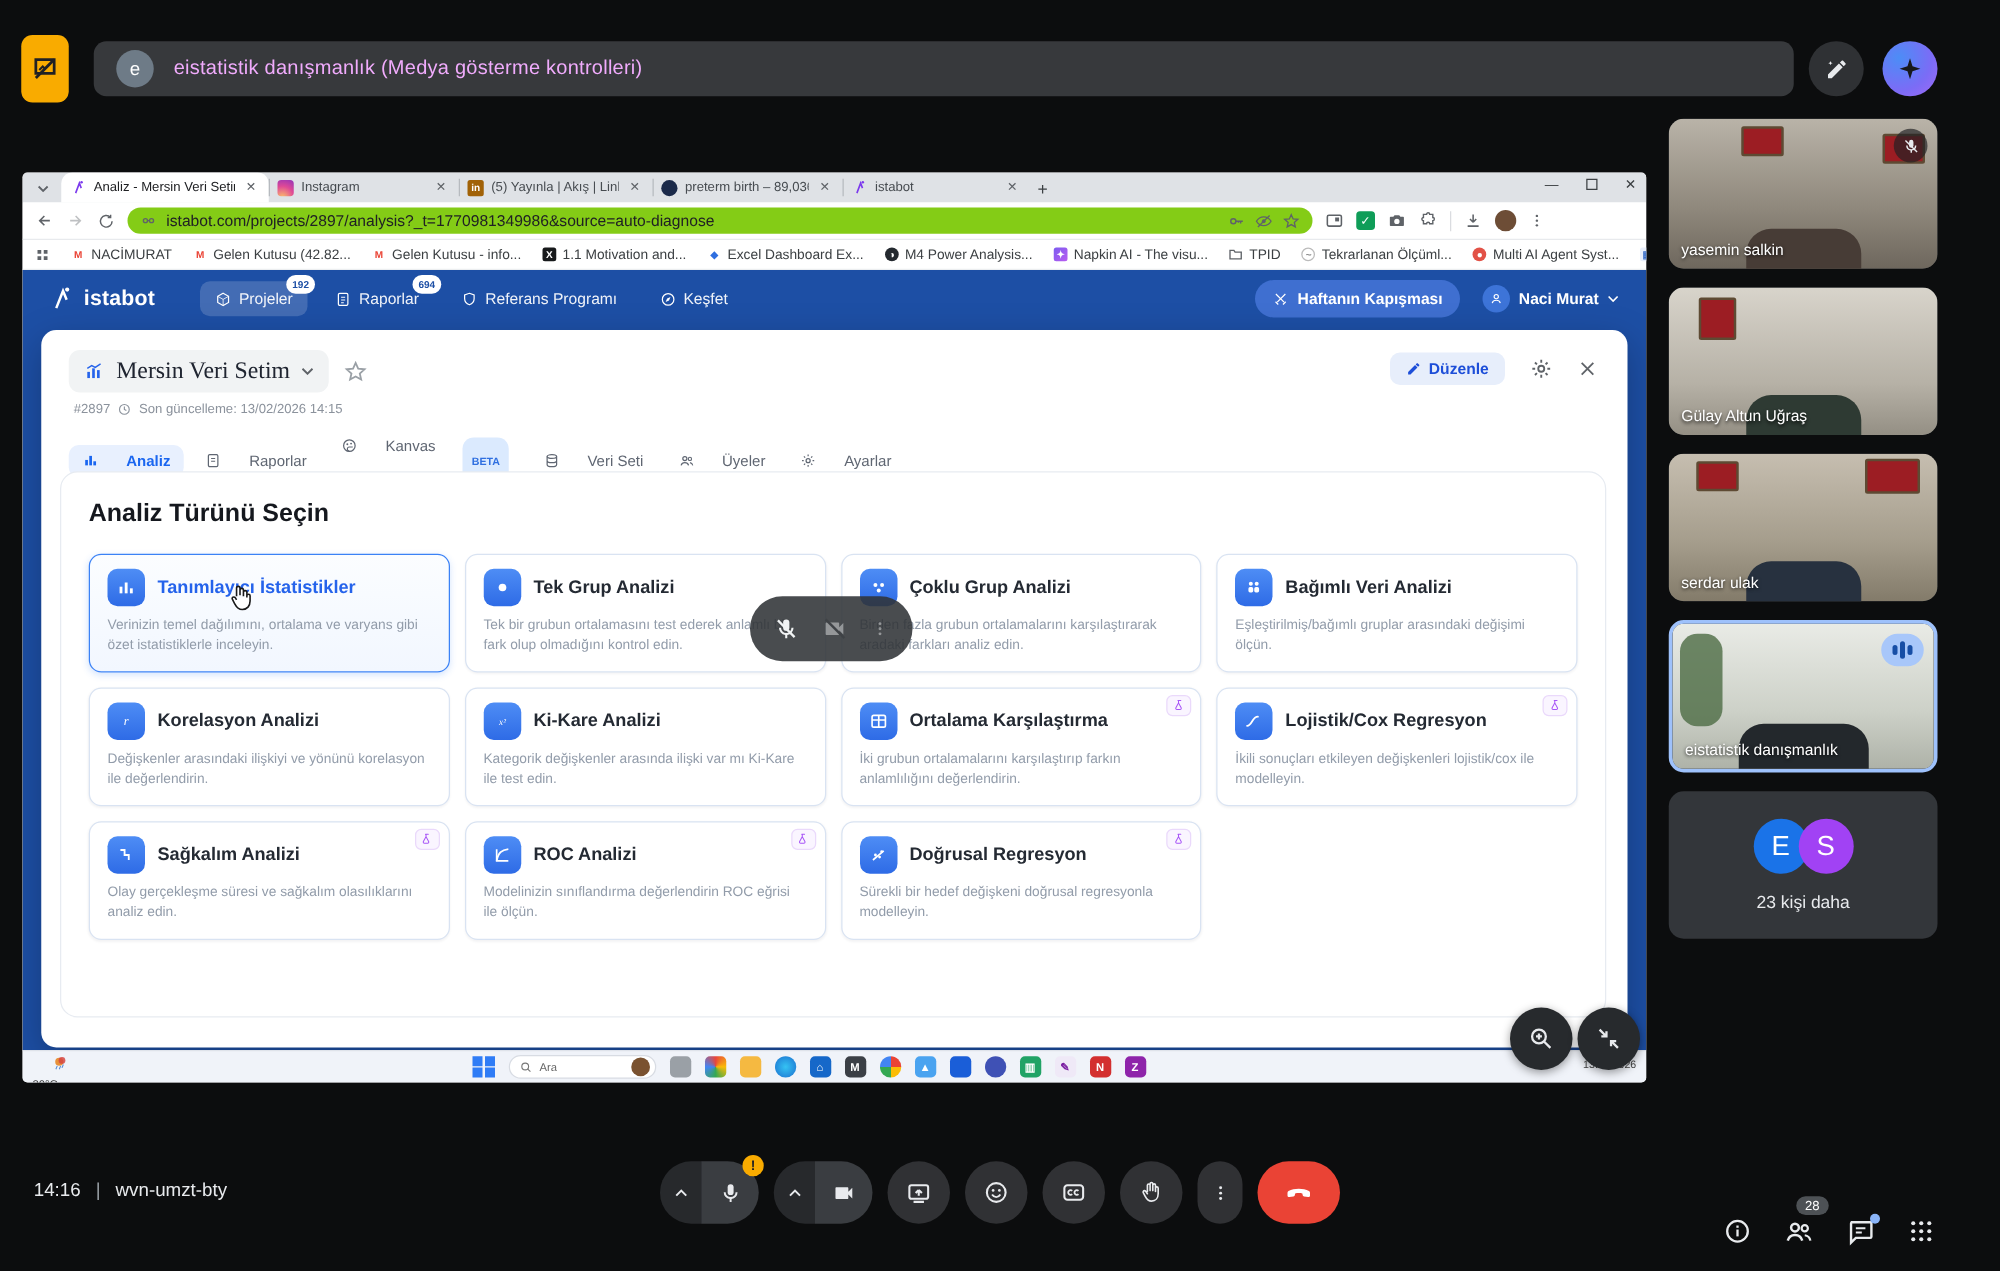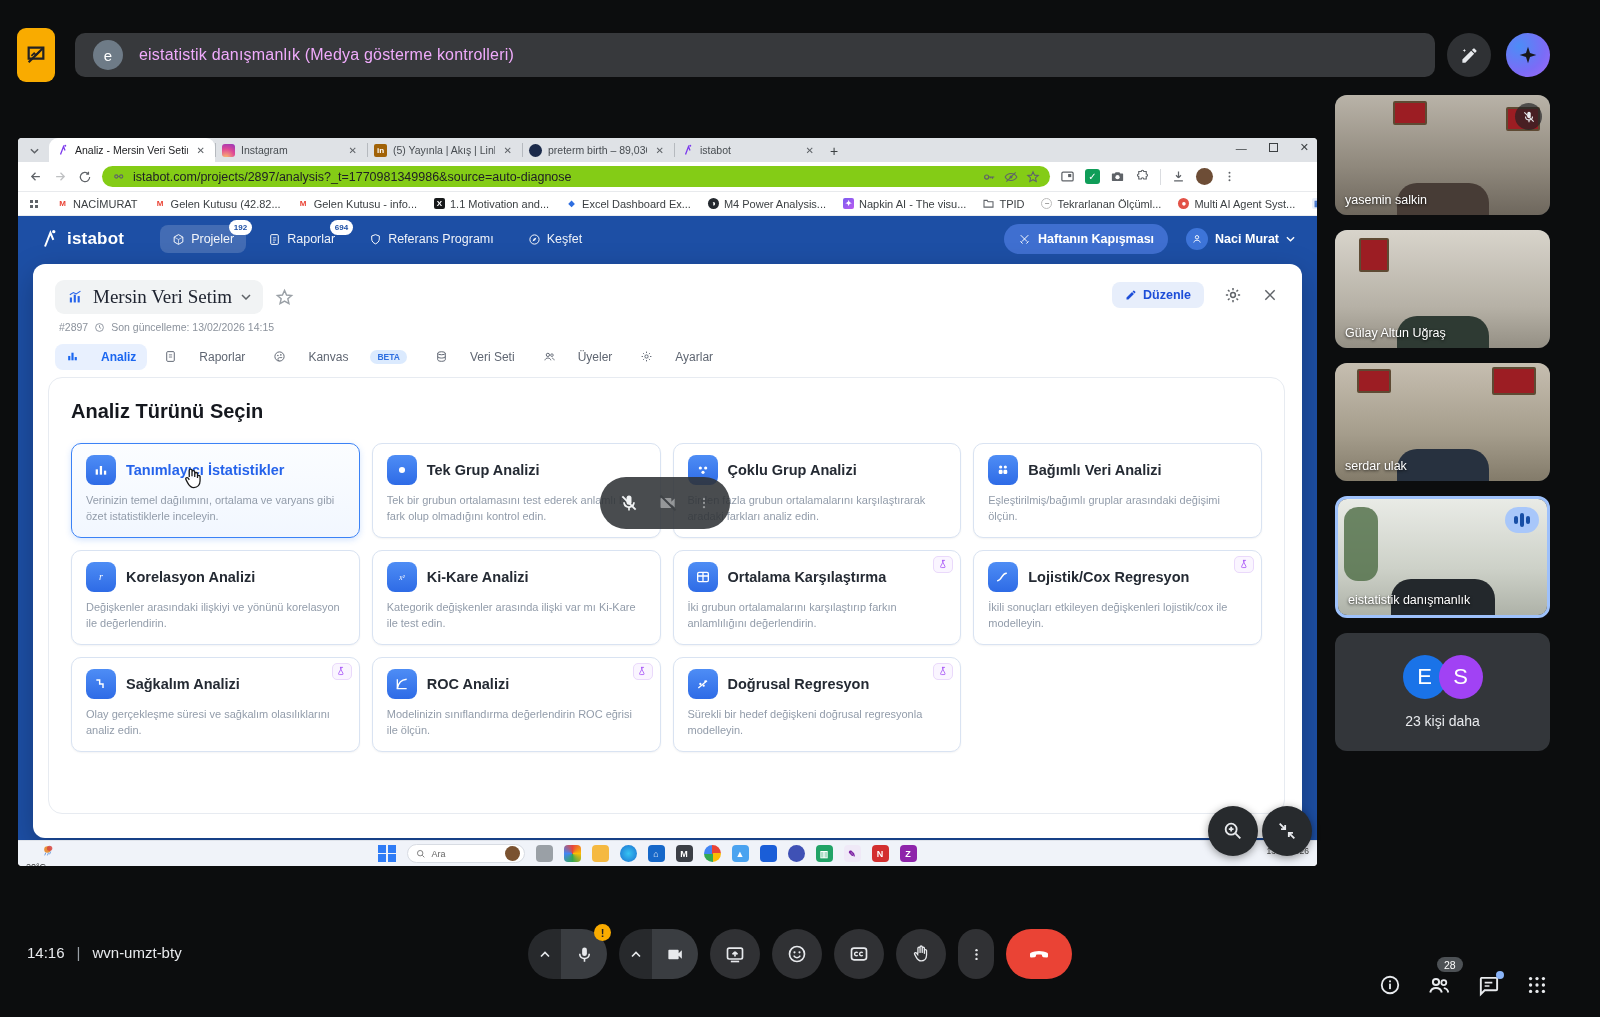--- a/index.html
+++ b/index.html
@@ -66,21 +66,21 @@
   .modal { position:absolute; left:15px; top:48px; width:1269px; height:574px; background:#fff; border-radius:12px; box-shadow:0 10px 30px rgba(0,0,0,.25); }
   .m-titlerow { position:absolute; left:22px; top:16px; display:flex; align-items:center; gap:12px; }
   .titlepill { display:flex; align-items:center; gap:9px; background:#f1f3f4; border-radius:9px; padding:6px 12px; cursor:pointer; }
   .m-title { font-family:"Liberation Serif", serif; font-size:19px; color:#202531; }
   .m-right { position:absolute; right:24px; top:18px; display:flex; align-items:center; gap:20px;margin-left:42px; }
   .editbtn { display:flex; align-items:center; gap:6px; background:#e7eefb; color:#1d4ed8; border:none; font-size:12.5px; font-weight:bold; padding:6px 13px; border-radius:8px; cursor:pointer; }
   .m-meta { position:absolute; left:26px; top:57px; display:flex; align-items:center; gap:6px; font-size:10.5px; color:#8b929c; }
   .m-tabs { position:absolute; left:22px; top:80px; display:flex; align-items:center; gap:6px; }
   .mtab { display:flex; align-items:flex-start; gap:22px; font-size:12px; color:#5f6672; padding:6px 11px; border-radius:8px; cursor:pointer; }
   .mtab.active { background:#e8f0fe; color:#1a66f0; font-weight:bold; }
-  .beta { background:#dbeafe; color:#2f6fe0; font-size:8.5px; font-weight:bold; padding:2px 7px; border-radius:9px; }
+  .beta { background:#dbeafe; color:#2f6fe0; font-size:8.5px; font-weight:bold; padding:14px 7px; border-radius:9px; }
 
   .section { position:absolute; left:15px; top:113px; width:1237px; height:437px; border:1px solid #e7ebf1; border-radius:14px; background:#fff; padding:22px; }
   .sect-h { font-size:20px; font-weight:bold; color:#15181e; margin-bottom:20px; }
   .grid { display:grid; grid-template-columns:repeat(4, 1fr); gap:12px; }
   .card { position:relative; border:1px solid #d9e3f2; border-radius:10px; background:#fff; padding:11px 14px 12px; cursor:pointer; box-shadow:0 1px 2px rgba(16,24,40,.05); min-height:76px; }
   .card.sel { border:1.6px solid #3b82f6; background:linear-gradient(180deg,#fbfdff,#f2f7ff); box-shadow:0 2px 6px rgba(59,130,246,.22); }
   .card-top { display:flex; align-items:center; gap:10px; margin-bottom:8px; }
   .cicon { width:30px; height:30px; flex:0 0 30px; border-radius:8px; background:linear-gradient(180deg,#4e8df5,#2e6be6); color:#fff; display:flex; align-items:center; justify-content:center; }
   .ctitle { font-size:14.5px; font-weight:bold; color:#242a33; }
   .card.sel .ctitle { color:#2563eb; }

